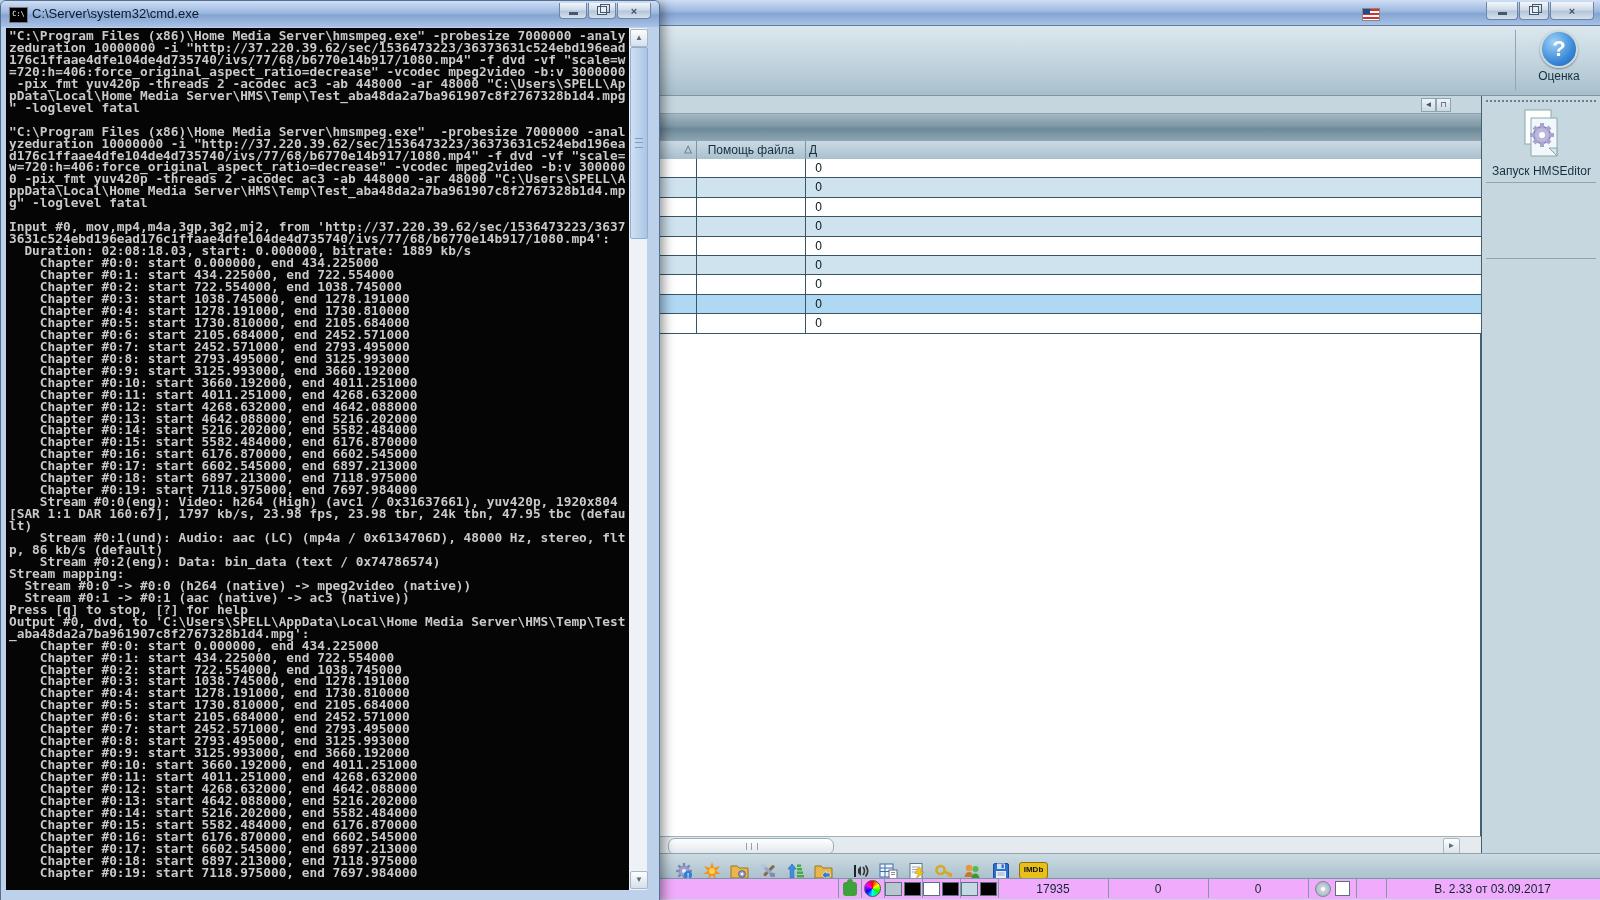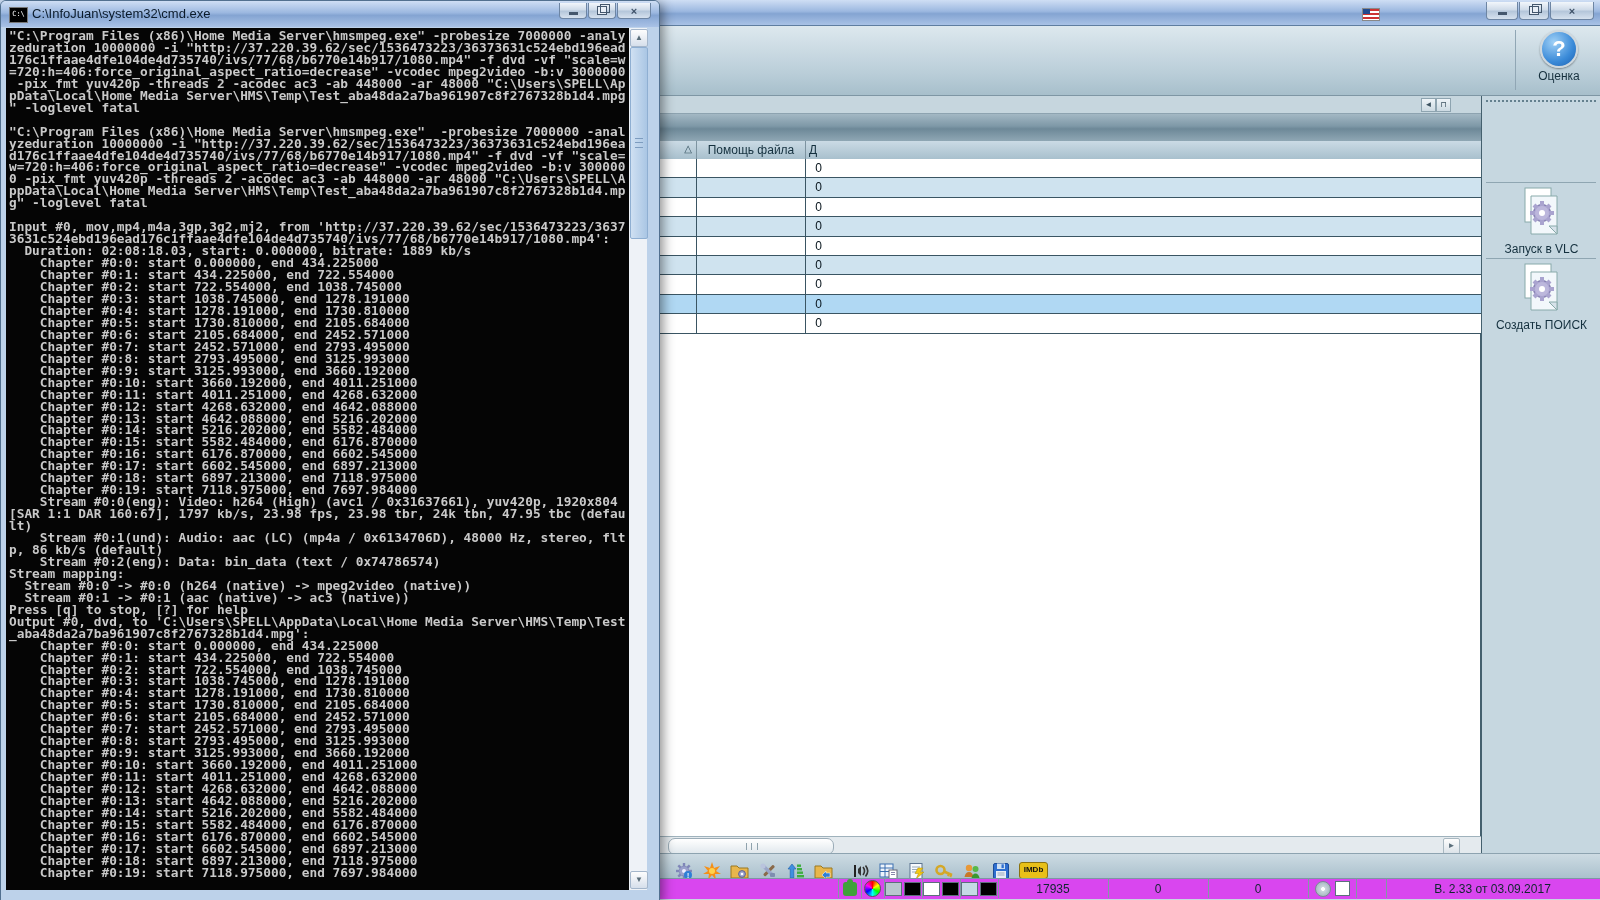--- a/index.html
+++ b/index.html
@@ -83,21 +83,21 @@
     background:linear-gradient(#cddbe3,#a9c0cc);border-top:1px solid #8da3b0;
     display:flex;align-items:center;}
   .tbi{width:19px;height:19px;margin-left:9px;display:inline-flex;align-items:center;justify-content:center;margin-top:8px;}
   .tbi svg{display:block;}
   .tbi.gapL{margin-left:18px;}
   .tbi.first{margin-left:674px;}
   .imdb{width:27px;height:15px;background:#e8c018;border-radius:3px;border:1px solid #8a7210;
     color:#111;font-size:8px;font-weight:bold;text-align:center;line-height:14px;letter-spacing:0;}
 
   
-  .statusbar{position:absolute;left:0;top:878px;width:1600px;height:20px;background:#d946ef;
+  .statusbar{position:absolute;left:0;top:878px;width:1600px;height:20px;background:#f0abfc;
     border-top:1px solid #7e96a4;font-size:12px;color:#10262f;}
   .sb-cell{position:absolute;top:0;height:19px;border-right:1px solid #8299a5;
     display:flex;align-items:center;justify-content:center;overflow:hidden;}
   .swpair{display:flex;gap:2px;align-items:center;}
   .sw{width:15px;height:12px;border:1px solid #5c707b;}
   .puzzle{width:14px;height:14px;background:#3fa13a;border-radius:3px;position:relative;}
   .puzzle:before{content:"";position:absolute;left:4px;top:-3px;width:6px;height:6px;border-radius:50%;background:#3fa13a;}
   .cwheel{width:15px;height:15px;border-radius:50%;border:1px solid #555;
     background:conic-gradient(#f00,#ff0,#0f0,#0ff,#00f,#f0f,#f00);}
   .disc{width:14px;height:14px;border-radius:50%;border:1px solid #7a8a94;
@@ -423,63 +423,46 @@
       <div class="sb-cell" style="left:1308px;width:48px;">
           <div class="disc"></div>
           <div class="wsq"></div>
         </div>
       <div class="sb-cell" style="left:1356px;width:30px;"></div>
       <div class="sb-cell" style="left:1386px;width:213px;border-right:none;">В. 2.33 от 03.09.2017</div>
     </div>
 
     <div class="side-panel">
       <div class="sp-handle"></div>
-      <div class="sp-sep" style="top:86px;"></div>
-      <div class="sp-btn" style="top:90px;">
+      <div class="sp-btn" style="top:12px;">
         <svg class="docgear" width="46" height="50" viewBox="0 0 46 50">
             <rect x="6" y="2" width="26" height="34" fill="#fff" stroke="#8aa"></rect>
             <path d="M12 10 h26 v38 H12 z" fill="#f2f7fb" stroke="#8aa"></path>
             <path d="M30 40 l8 8 v-8 z" fill="#d7e2ea" stroke="#8aa"></path>
             <circle cx="23" cy="27" r="8.5" fill="#a9a3cf" stroke="#6e68a0"></circle>
             <g stroke="#a9a3cf" stroke-width="4">
               <line x1="23" y1="15" x2="23" y2="39"></line>
               <line x1="11" y1="27" x2="35" y2="27"></line>
               <line x1="15" y1="19" x2="31" y2="35"></line>
               <line x1="31" y1="19" x2="15" y2="35"></line>
             </g>
             <circle cx="23" cy="27" r="7" fill="#bcb7dc"></circle>
             <circle cx="23" cy="27" r="3" fill="#fff"></circle>
           </svg>
-        <div class="sp-label">Запуск в VLC</div>
+        <div class="sp-label">Запуск HMSEditor</div>
       </div>
+      <div class="sp-sep" style="top:86px;"></div>
       <div class="sp-sep" style="top:162px;"></div>
-      <div class="sp-btn" style="top:166px;">
-        <svg class="docgear" width="46" height="50" viewBox="0 0 46 50">
-            <rect x="6" y="2" width="26" height="34" fill="#fff" stroke="#8aa"></rect>
-            <path d="M12 10 h26 v38 H12 z" fill="#f2f7fb" stroke="#8aa"></path>
-            <path d="M30 40 l8 8 v-8 z" fill="#d7e2ea" stroke="#8aa"></path>
-            <circle cx="23" cy="27" r="8.5" fill="#a9a3cf" stroke="#6e68a0"></circle>
-            <g stroke="#a9a3cf" stroke-width="4">
-              <line x1="23" y1="15" x2="23" y2="39"></line>
-              <line x1="11" y1="27" x2="35" y2="27"></line>
-              <line x1="15" y1="19" x2="31" y2="35"></line>
-              <line x1="31" y1="19" x2="15" y2="35"></line>
-            </g>
-            <circle cx="23" cy="27" r="7" fill="#bcb7dc"></circle>
-            <circle cx="23" cy="27" r="3" fill="#fff"></circle>
-          </svg>
-        <div class="sp-label">Создать ПОИСК</div>
-      </div>
     </div>
   </div>
 
   <div id="cmd">
     <div class="cmd-titlebar">
       <div class="cmd-icon">C:\</div>
-      <div class="cmd-title">C:\InfoJuan\system32\cmd.exe</div>
+      <div class="cmd-title">C:\Server\system32\cmd.exe</div>
       <div class="cmd-caps">
         <div class="capbtn w26">
             <div class="glyph-min"></div>
           </div>
         <div class="capbtn w26">
             <div class="glyph-restore"></div>
           </div>
         <div class="capbtn w32">×</div>
       </div>
     </div>

